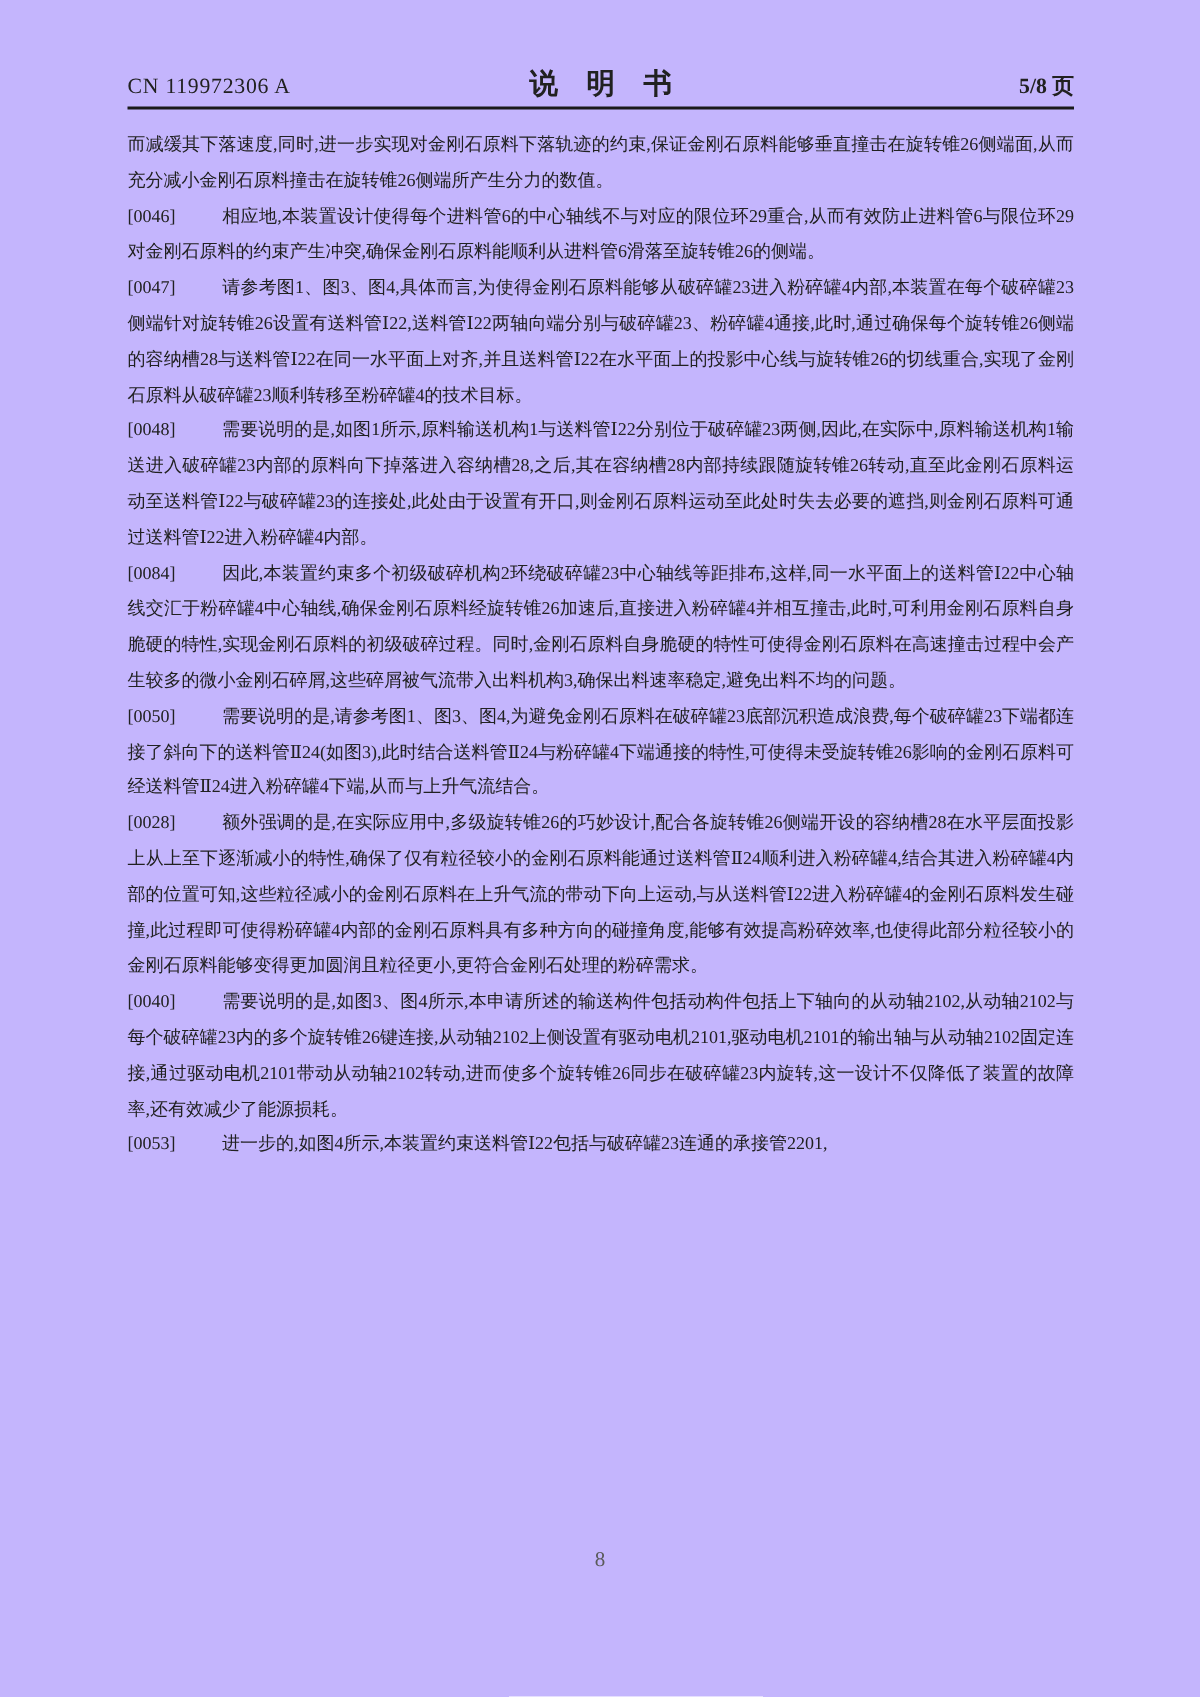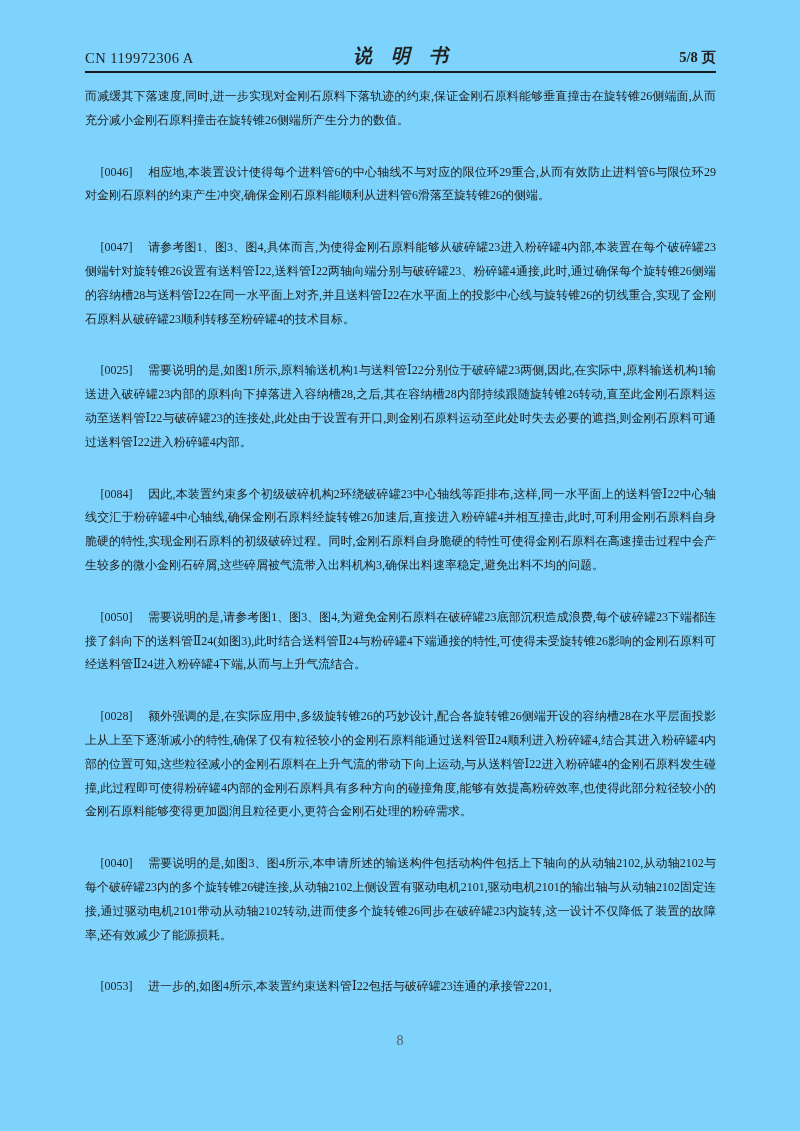--- a/index.html
+++ b/index.html
@@ -4,21 +4,21 @@
 <style>
   html, body {
     margin: 0;
     padding: 0;
     background: #ffffff;
   }
   .page {
     position: relative;
     width: 800px;
     height: 1131px;
-    background: #7dd3fc;
+    background: #c4b5fd;
     font-family: "Liberation Serif", "DejaVu Serif", serif;
     color: #212121;
     overflow: hidden;
   }
   .header {
     position: absolute;
     left: 85px;
     right: 84px;
     top: 42px;
     height: 28px;
@@ -32,21 +32,20 @@
     white-space: nowrap;
   }
   .doc-title {
     position: absolute;
     left: 50%;
     transform: translateX(-50%);
     bottom: 1px;
     font-size: 19px;
     font-weight: bold;
     white-space: nowrap;
-    font-style: italic;
   }
   .page-ind {
     position: absolute;
     right: 0;
     bottom: 3px;
     font-size: 14.5px;
     white-space: nowrap;
     font-weight: bold;
   }
   .rule {
@@ -67,22 +66,21 @@
     text-align: justify;
     text-justify: inter-ideograph;
   }
   .body-text p {
     margin: 0;
     padding: 0;
   }
   .para-tag {
     display: inline-block;
     width: 63px;
-    text-align: center;
-    margin-top: 28px;
+    text-align: left;
   }
   .footer-pagenum {
     position: absolute;
     left: 0;
     right: 0;
     top: 1033px;
     text-align: center;
     font-size: 14px;
     color: #5a5a5a;
   }
@@ -97,21 +95,21 @@
     <span class="doc-title">说　明　书</span>
     <span class="page-ind">5/8 页</span>
   </div>
 
   <div class="rule"></div>
 
   <div class="body-text">
     <p><span>而减缓其下落速度,同时,进一步实现对金刚石原料下落轨迹的约束,保证金刚石原料能够垂直撞击在旋转锥26侧端面,从而充分减小金刚石原料撞击在旋转锥26侧端所产生分力的数值。</span></p>
     <p><span class="para-tag">[0046]</span><span>相应地,本装置设计使得每个进料管6的中心轴线不与对应的限位环29重合,从而有效防止进料管6与限位环29对金刚石原料的约束产生冲突,确保金刚石原料能顺利从进料管6滑落至旋转锥26的侧端。</span></p>
     <p><span class="para-tag">[0047]</span><span>请参考图1、图3、图4,具体而言,为使得金刚石原料能够从破碎罐23进入粉碎罐4内部,本装置在每个破碎罐23侧端针对旋转锥26设置有送料管Ⅰ22,送料管Ⅰ22两轴向端分别与破碎罐23、粉碎罐4通接,此时,通过确保每个旋转锥26侧端的容纳槽28与送料管Ⅰ22在同一水平面上对齐,并且送料管Ⅰ22在水平面上的投影中心线与旋转锥26的切线重合,实现了金刚石原料从破碎罐23顺利转移至粉碎罐4的技术目标。</span></p>
-    <p><span class="para-tag">[0025]</span><span>需要说明的是,如图1所示,原料输送机构1与送料管Ⅰ22分别位于破碎罐23两侧,因此,在实际中,原料输送机构1输送进入破碎罐23内部的原料向下掉落进入容纳槽28,之后,其在容纳槽28内部持续跟随旋转锥26转动,直至此金刚石原料运动至送料管Ⅰ22与破碎罐23的连接处,此处由于设置有开口,则金刚石原料运动至此处时失去必要的遮挡,则金刚石原料可通过送料管Ⅰ22进入粉碎罐4内部。</span></p>
+    <p><span class="para-tag">[0048]</span><span>需要说明的是,如图1所示,原料输送机构1与送料管Ⅰ22分别位于破碎罐23两侧,因此,在实际中,原料输送机构1输送进入破碎罐23内部的原料向下掉落进入容纳槽28,之后,其在容纳槽28内部持续跟随旋转锥26转动,直至此金刚石原料运动至送料管Ⅰ22与破碎罐23的连接处,此处由于设置有开口,则金刚石原料运动至此处时失去必要的遮挡,则金刚石原料可通过送料管Ⅰ22进入粉碎罐4内部。</span></p>
     <p><span class="para-tag">[0084]</span><span>因此,本装置约束多个初级破碎机构2环绕破碎罐23中心轴线等距排布,这样,同一水平面上的送料管Ⅰ22中心轴线交汇于粉碎罐4中心轴线,确保金刚石原料经旋转锥26加速后,直接进入粉碎罐4并相互撞击,此时,可利用金刚石原料自身脆硬的特性,实现金刚石原料的初级破碎过程。同时,金刚石原料自身脆硬的特性可使得金刚石原料在高速撞击过程中会产生较多的微小金刚石碎屑,这些碎屑被气流带入出料机构3,确保出料速率稳定,避免出料不均的问题。</span></p>
     <p><span class="para-tag">[0050]</span><span>需要说明的是,请参考图1、图3、图4,为避免金刚石原料在破碎罐23底部沉积造成浪费,每个破碎罐23下端都连接了斜向下的送料管Ⅱ24(如图3),此时结合送料管Ⅱ24与粉碎罐4下端通接的特性,可使得未受旋转锥26影响的金刚石原料可经送料管Ⅱ24进入粉碎罐4下端,从而与上升气流结合。</span></p>
     <p><span class="para-tag">[0028]</span><span>额外强调的是,在实际应用中,多级旋转锥26的巧妙设计,配合各旋转锥26侧端开设的容纳槽28在水平层面投影上从上至下逐渐减小的特性,确保了仅有粒径较小的金刚石原料能通过送料管Ⅱ24顺利进入粉碎罐4,结合其进入粉碎罐4内部的位置可知,这些粒径减小的金刚石原料在上升气流的带动下向上运动,与从送料管Ⅰ22进入粉碎罐4的金刚石原料发生碰撞,此过程即可使得粉碎罐4内部的金刚石原料具有多种方向的碰撞角度,能够有效提高粉碎效率,也使得此部分粒径较小的金刚石原料能够变得更加圆润且粒径更小,更符合金刚石处理的粉碎需求。</span></p>
     <p><span class="para-tag">[0040]</span><span>需要说明的是,如图3、图4所示,本申请所述的输送构件包括动构件包括上下轴向的从动轴2102,从动轴2102与每个破碎罐23内的多个旋转锥26键连接,从动轴2102上侧设置有驱动电机2101,驱动电机2101的输出轴与从动轴2102固定连接,通过驱动电机2101带动从动轴2102转动,进而使多个旋转锥26同步在破碎罐23内旋转,这一设计不仅降低了装置的故障率,还有效减少了能源损耗。</span></p>
     <p><span class="para-tag">[0053]</span><span>进一步的,如图4所示,本装置约束送料管Ⅰ22包括与破碎罐23连通的承接管2201,</span></p>
   </div>
 
   <div class="footer-pagenum">8</div>
 
 </div>

